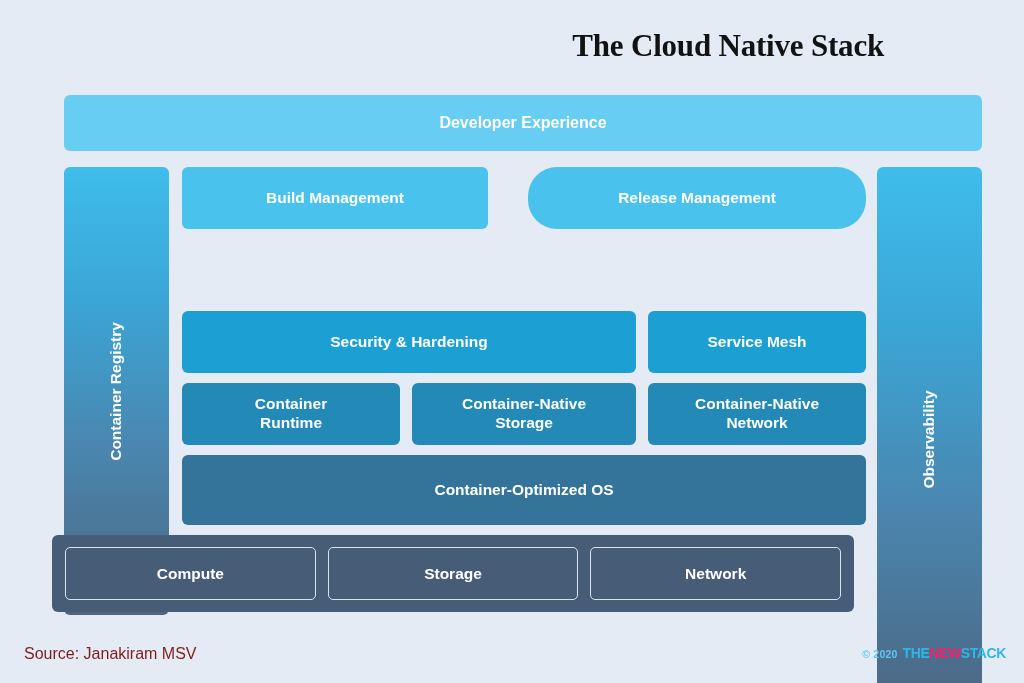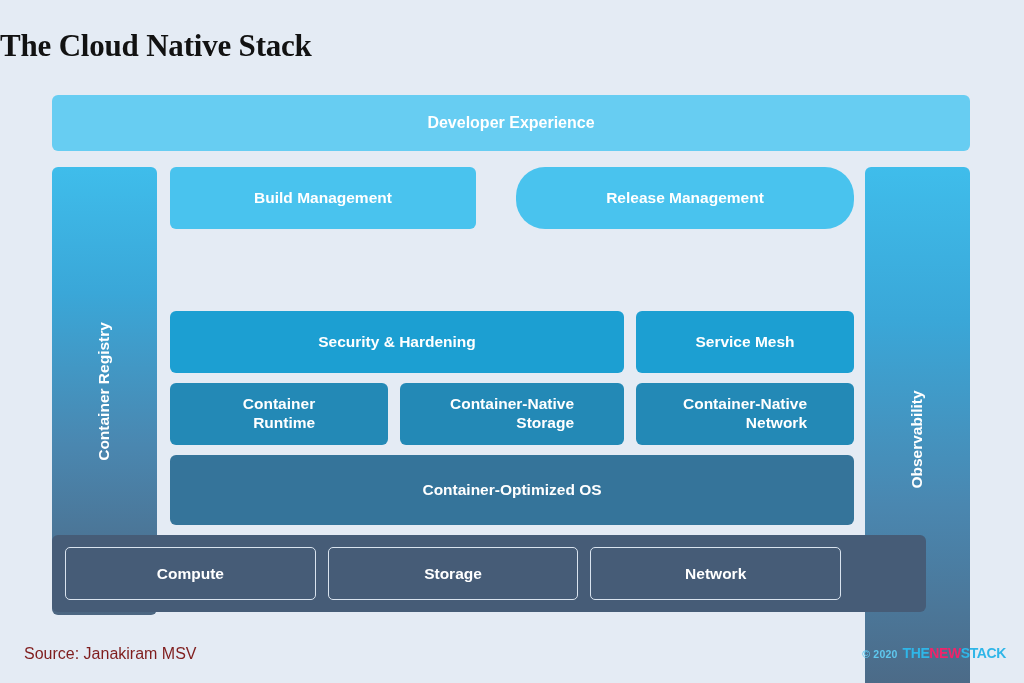--- a/index.html
+++ b/index.html
@@ -14,21 +14,21 @@
     overflow: hidden;
     position: relative;
   }
 
   
   .title {
     position: absolute;
     top: 28px;
     left: 0;
     width: 884px;
-    text-align: left;
+    text-align: right;
     font-family: "Liberation Serif", serif;
     font-weight: bold;
     font-size: 31px;
     color: #121212;
     letter-spacing: -0.2px;
   }
 
   
   .diagram {
     position: absolute;
@@ -37,27 +37,28 @@
     width: 918px;
     height: 527px;
   }
 
   .block {
     position: absolute;
     border-radius: 6px;
     display: flex;
     align-items: center;
     justify-content: center;
-    text-align: right;
+    text-align: center;
     color: #ffffff;
     font-weight: bold;
     font-size: 15.5px;
     line-height: 1.22;
     box-sizing: border-box;
     padding: 2px 6px;
+    margin-left: 12px;
   }
 
   
   .dev-exp {
     left: 0;
     top: 0;
     width: 918px;
     height: 56px;
     background: #67cdf2;
     font-size: 16px;
@@ -99,21 +100,21 @@
   .lvl2 { background: #29aada; }
   .lvl3 { background: #1c9fd2; }
   .lvl4 { background: #2389b6; }
   .lvl5 { background: #35749a; }
 
   
   .infra {
     position: absolute;
     left: 0;
     top: 440px;
-    width: 874px;
+    width: 802px;
     height: 77px;
     background: #465c77;
     border-radius: 6px;
   }
   .infra-inner {
     position: absolute;
     left: 13px;
     top: 12px;
     width: 776px;
     height: 53px;

